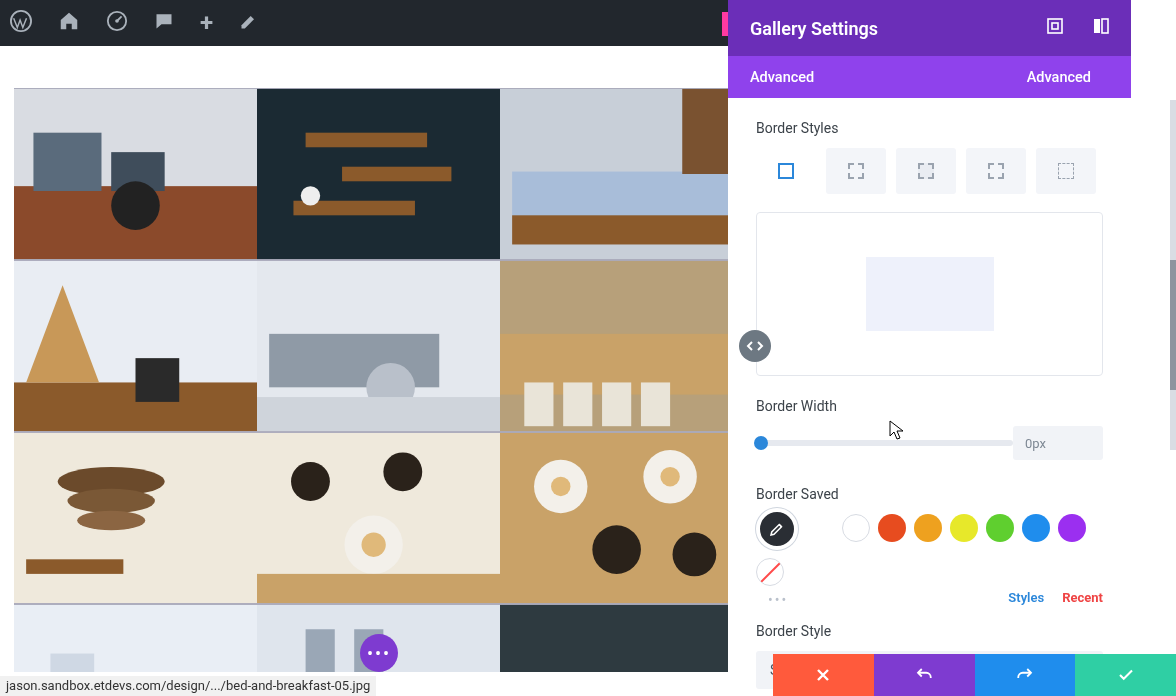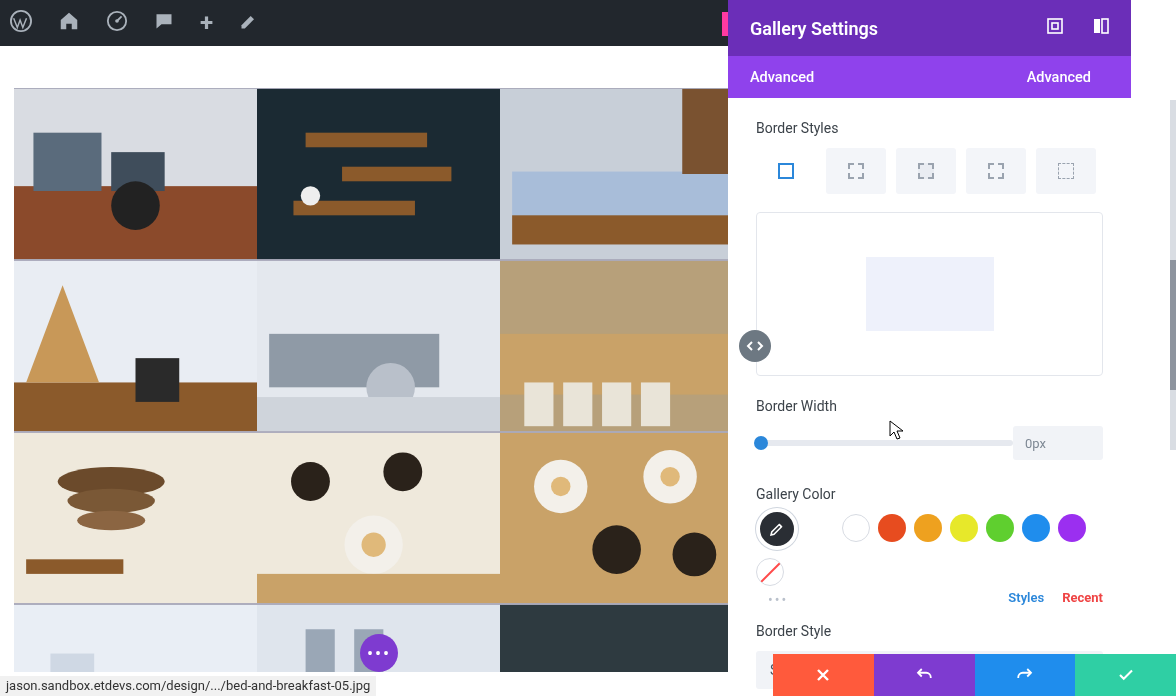--- a/index.html
+++ b/index.html
@@ -283,21 +283,21 @@
     </div>
 
     <div class="section-label" style="margin-top:22px">Border Width</div>
     <div class="slider-row">
       <div class="slider">
         <div class="slider-thumb"></div>
       </div>
       <div class="width-val">0px</div>
     </div>
 
-    <div class="section-label" style="margin-top:26px">Gallery Color</div>
+    <div class="section-label" style="margin-top:26px">Border Saved</div>
     <div class="swatch-row">
       <div class="swatch picker">
         <svg width="18" height="18" viewBox="0 0 24 24" fill="none" stroke="#fff" stroke-width="2">
             <path d="M4 20l4-1 10-10-3-3L5 16z"></path>
             <path d="M15 6l3 3"></path>
           </svg>
       </div>
       <div class="swatch" style="#1b1b1b"></div>
       <div class="swatch white" style="background:#fff"></div>
       <div class="swatch" style="background:#e74c1f"></div>

